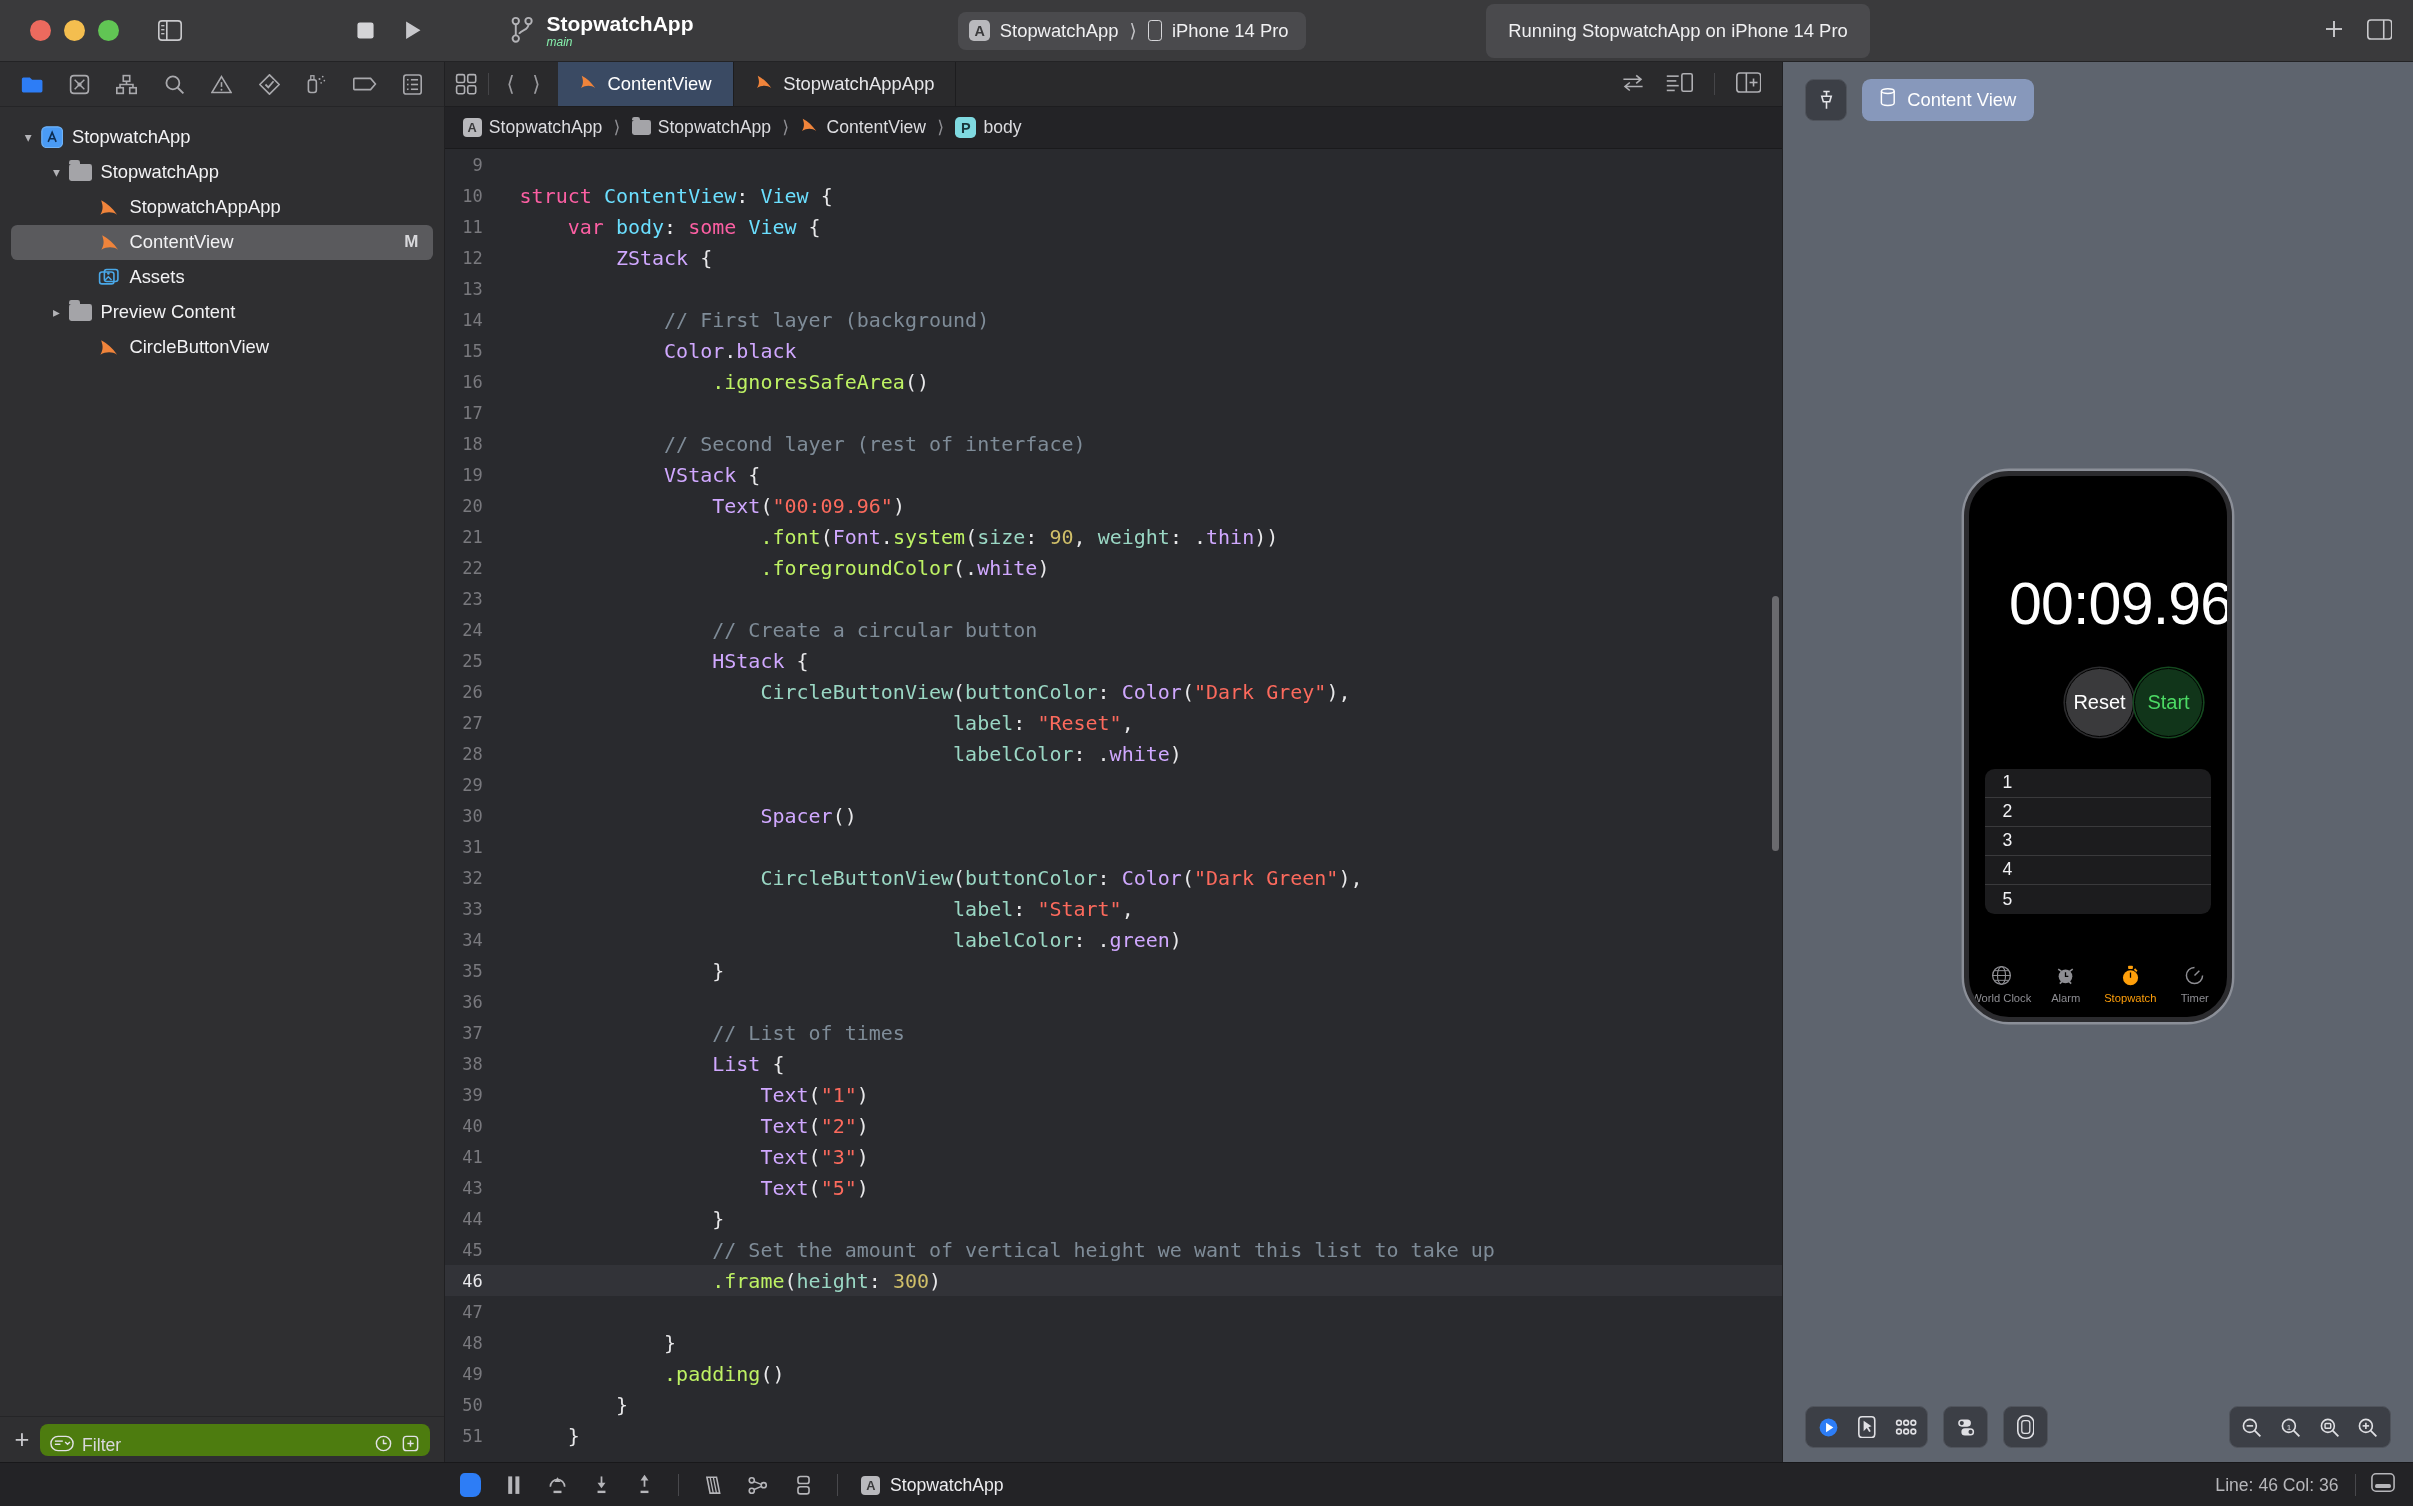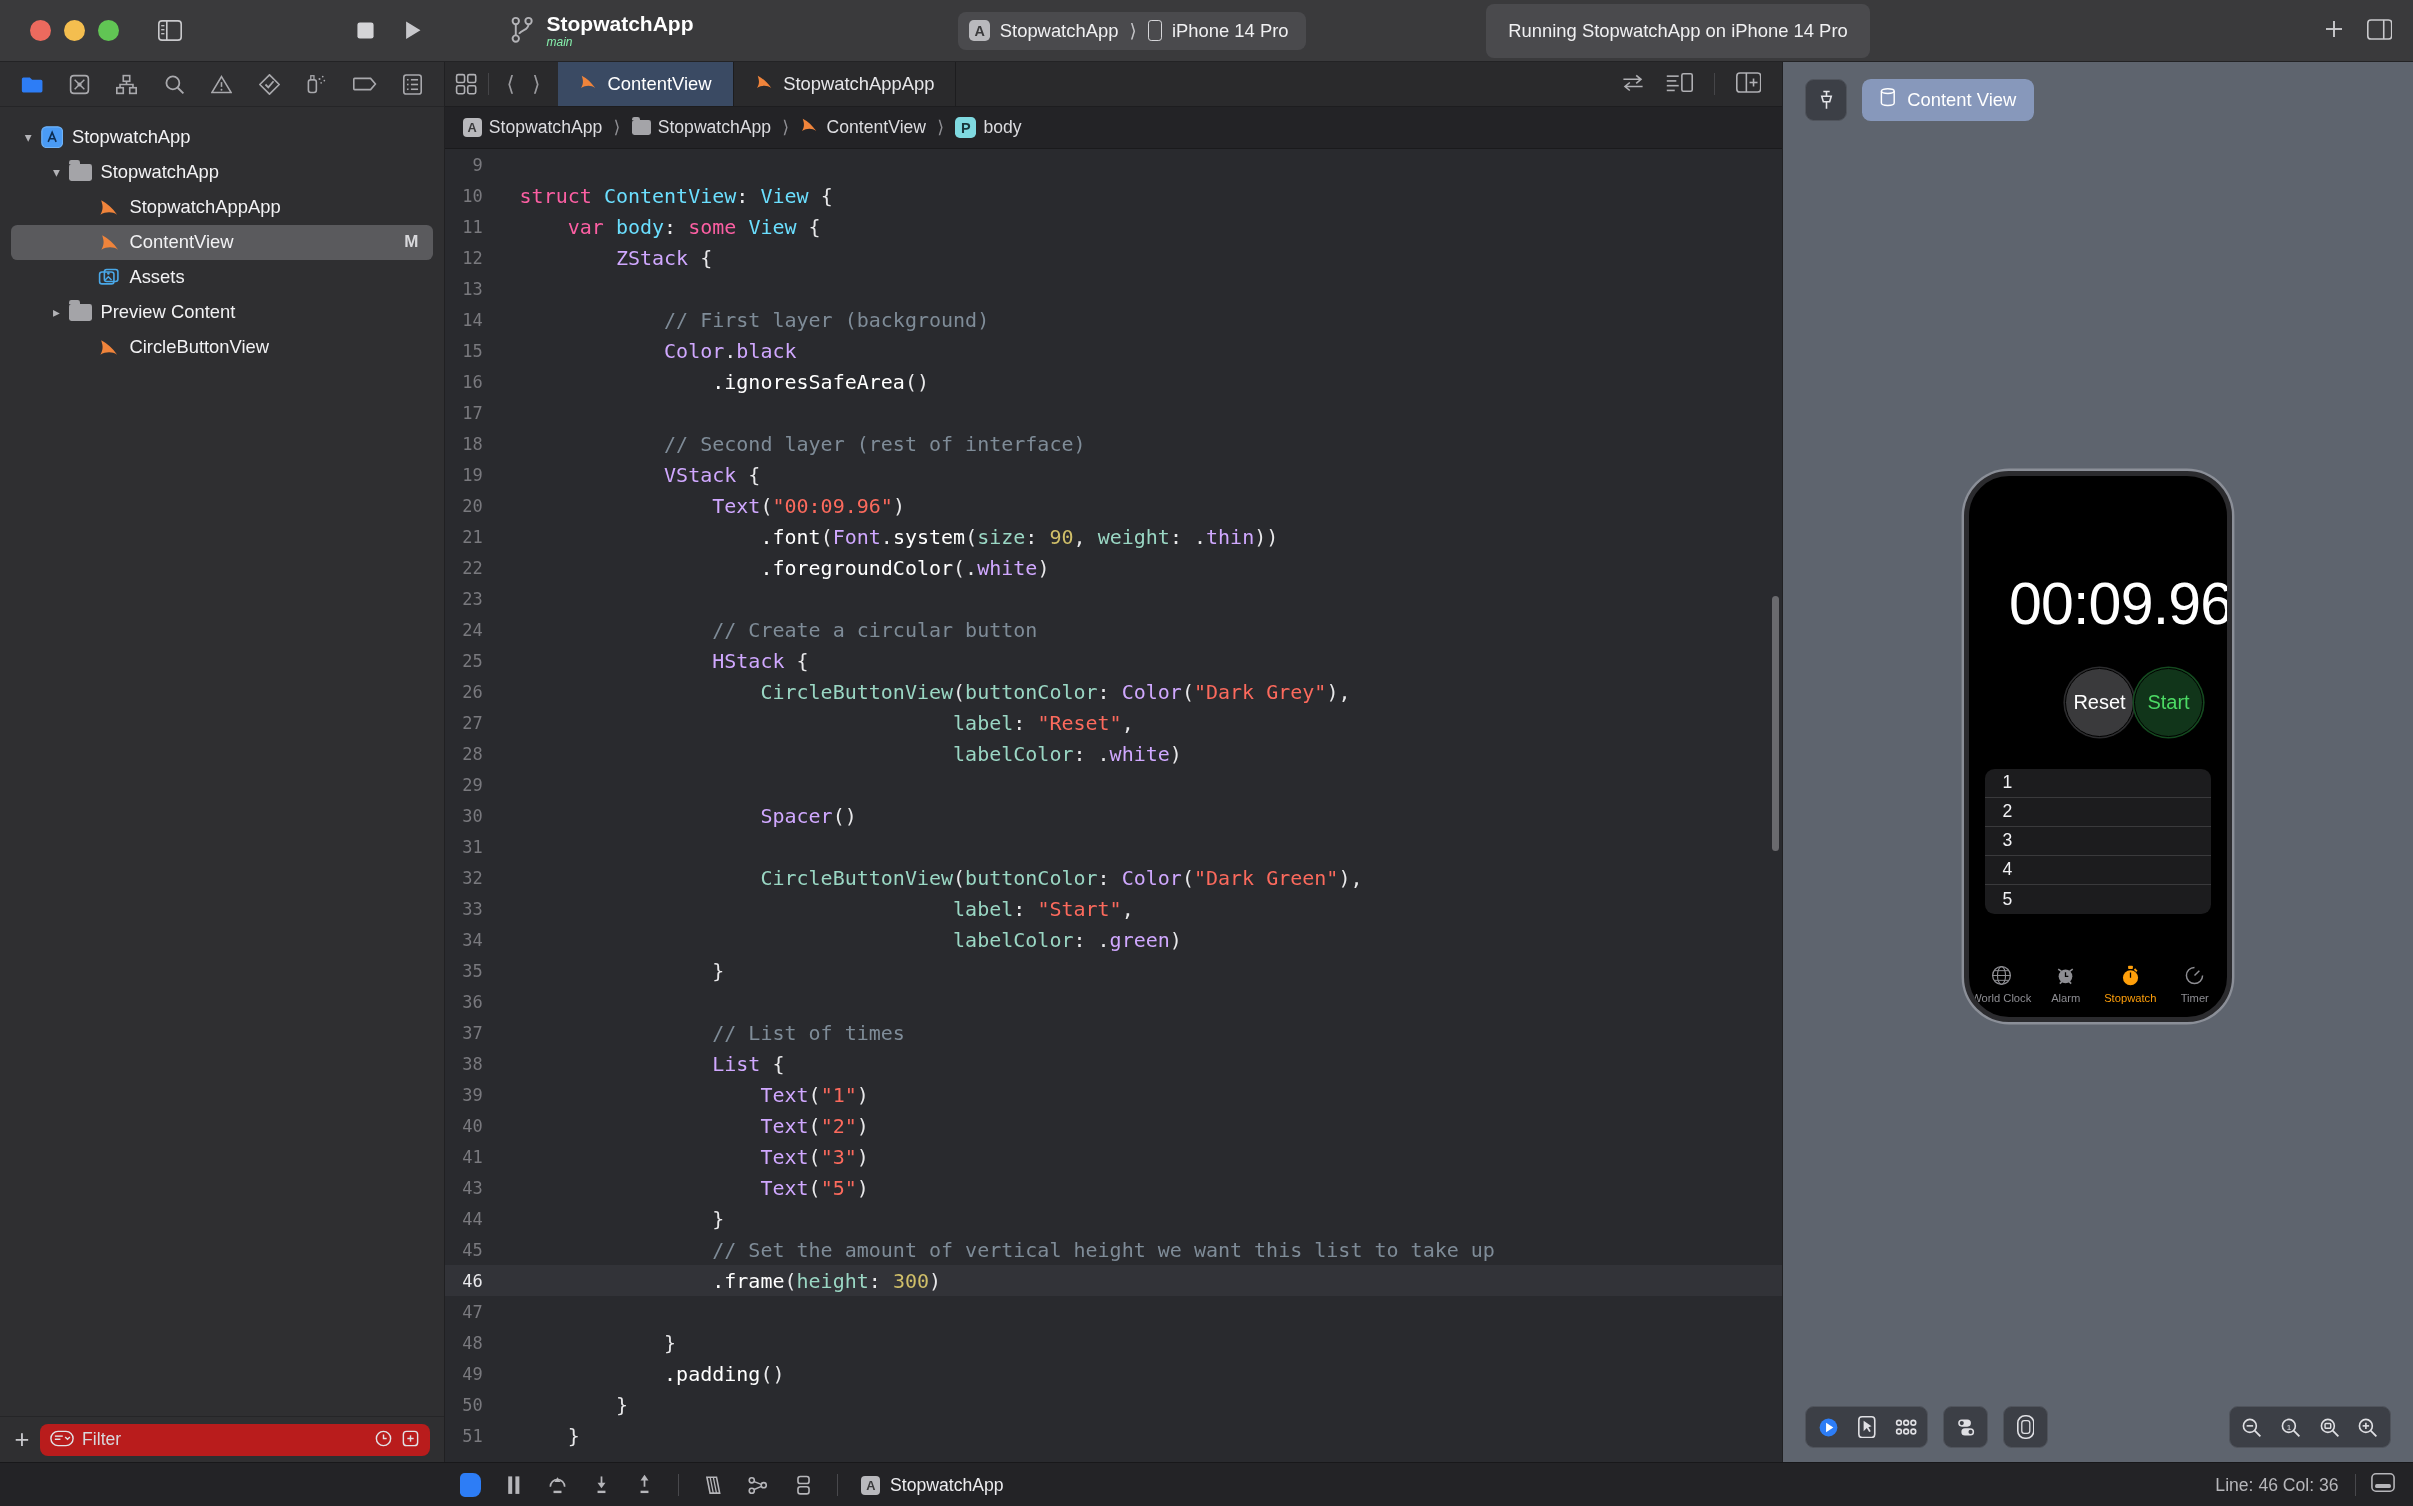--- a/index.html
+++ b/index.html
@@ -117,21 +117,21 @@
   .nav-filter {
     height: 46px; flex: 0 0 46px;
     display: flex; align-items: center; gap: 11.2px;
     padding: 0 14.4px;
     background: #2f2f31;
     border-top: 0.8px solid #252527;
   }
   .plus-btn { font-size: 25.5px; color: #c8c8cc; line-height: 1; }
   .filter-field {
     flex: 1; height: 32px; border-radius: 8px;
-    background: #b91c1c; display: flex; align-items: center;
+    background: #4d7c0f; display: flex; align-items: flex-end;
     padding: 0 9.6px; gap: 8px;
   }
   .filter-field .ph { color: #d8d8dc; font-size: 17.6px; flex: 1; }
 
   
   .editor { flex: 1; display: flex; flex-direction: column; min-width: 0; background: #292a2e; }
   .ed-tabbar {
     height: 45px; flex: 0 0 45px;
     background: #2a2a2c;
     display: flex; align-items: stretch;
@@ -185,21 +185,21 @@
   .changebar.on { background: #2d7df6; }
   .ctext {
     font-family: "DejaVu Sans Mono", monospace;
     font-size: 20px; color: #e8e8ea;
     white-space: pre; padding-left: 11.2px;
     line-height: 1;
   }
   .kw { color: #fc5fa3; }
   .typ { color: #6bdfff; }
   .gtype { color: #d0a8ff; }
-  .meth { color: #ffffff; }
+  .meth { color: #bef264; }
   .str { color: #fc6a5d; }
   .num { color: #d0bf69; }
   .com { color: #7f8c98; }
   .prm { color: #9ad7c4; }
   .plain { color: #e8e8ea; }
 
   .ed-vscroll {
     position: absolute; right: 3.2px; top: 447px;
     width: 7.2px; height: 255px; background: #6a6a6e; border-radius: 4px;
   }

